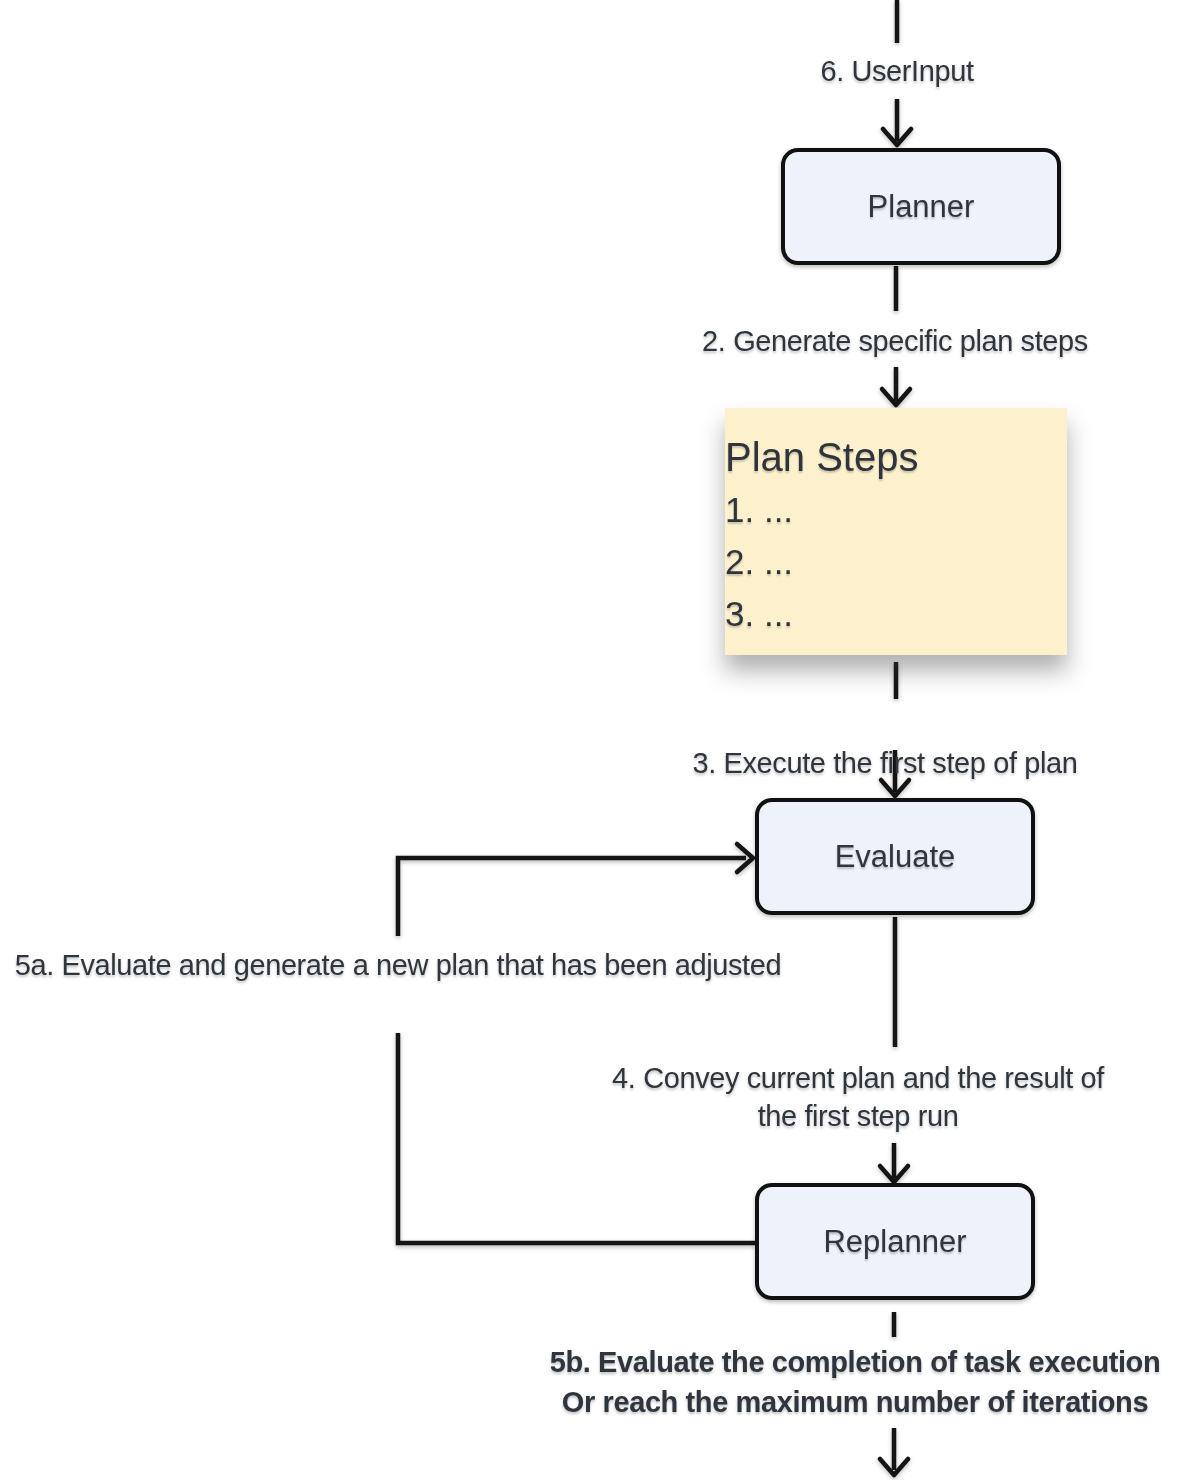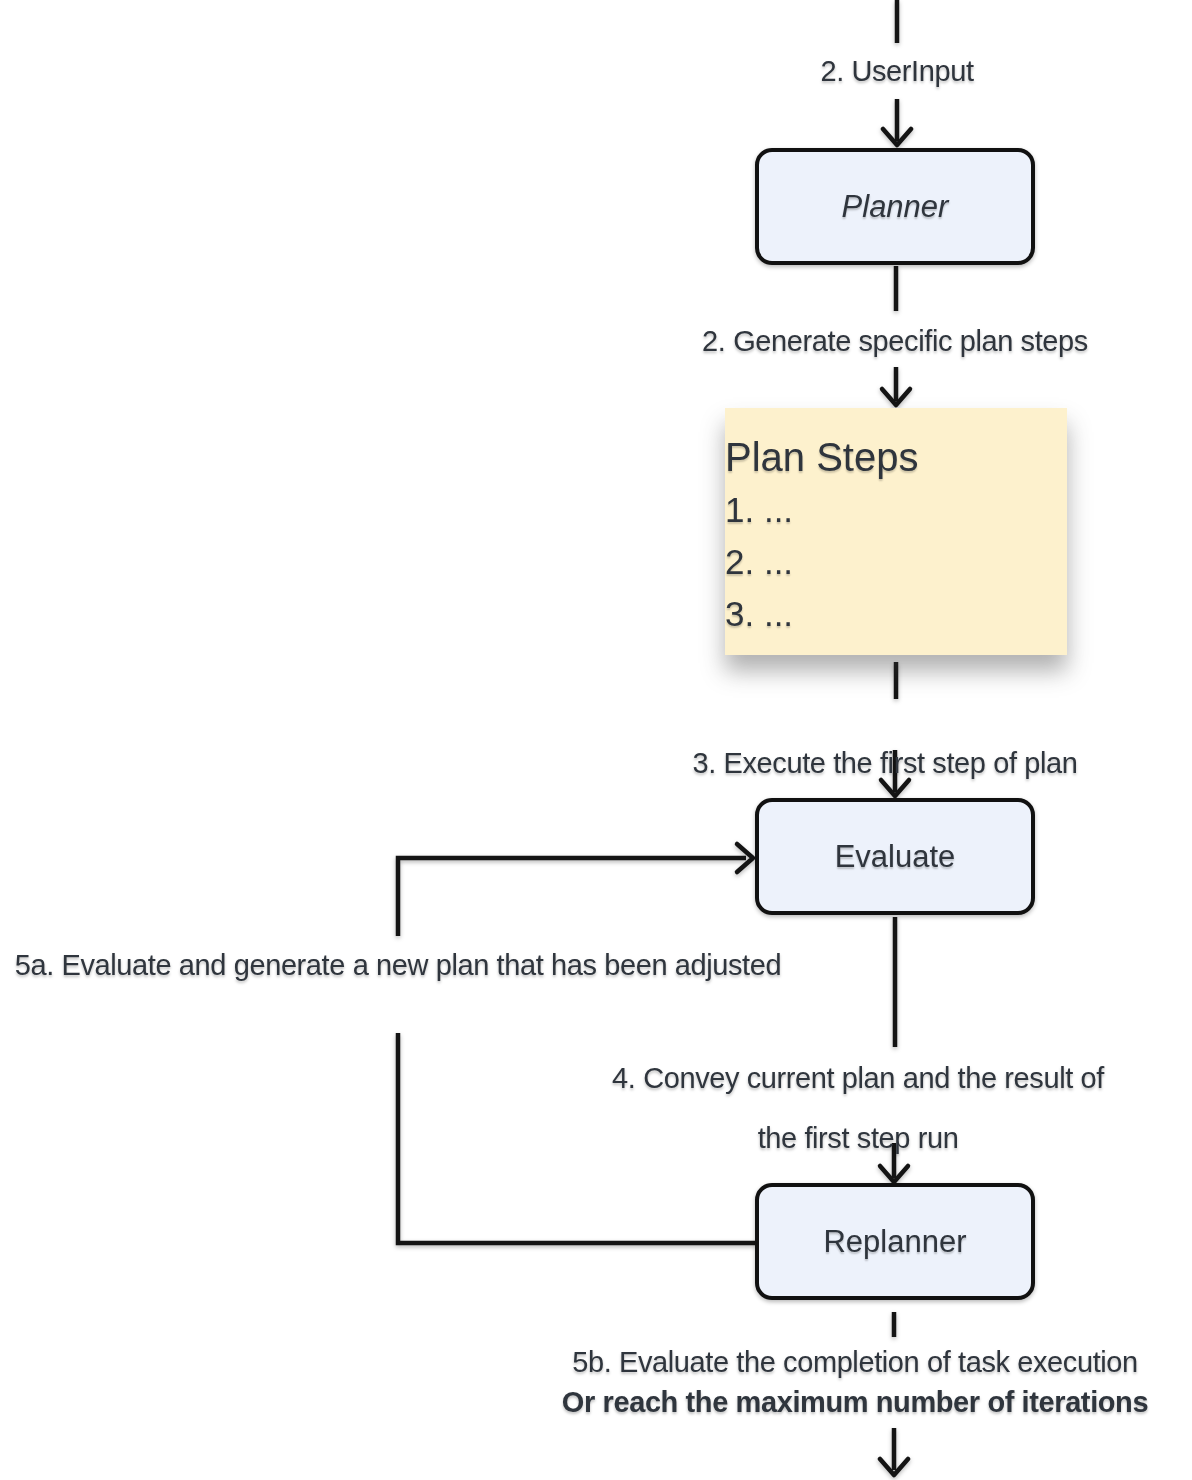--- a/index.html
+++ b/index.html
@@ -35,21 +35,21 @@
     position:absolute;
     width:280px;height:117px;
     background:var(--node-fill);
     border:4px solid var(--node-border);
     border-radius:17px;
     display:flex;align-items:center;justify-content:center;
     font-size:31px;
     box-shadow:0 2px 4px rgba(0,0,0,0.28);
     text-shadow:0 2px 2px rgba(0,0,0,0.22);
   }
-  .node-planner{left:755px;top:148px;font-style:italic;}
+  .node-planner{left:781px;top:148px;}
   .node-executor{left:755px;top:798px;}
   .node-replanner{left:755px;top:1183px;}
   .plan-box{
     position:absolute;left:725px;top:408px;
     width:342px;height:247px;
     background:var(--plan-fill);
     box-shadow:0 16px 22px rgba(60,60,60,0.40);
     display:flex;flex-direction:column;align-items:flex-start;
     text-shadow:0 2px 2px rgba(0,0,0,0.20);
   }
@@ -60,24 +60,24 @@
     transform:translateX(-50%);
     white-space:nowrap;
     font-size:29px;line-height:36px;
     letter-spacing:-0.4px;
     text-shadow:0 2px 3px rgba(0,0,0,0.26);
   }
   .lbl-step1{left:897px;top:53px;}
   .lbl-step2{left:895px;top:323px;}
   .lbl-step3{left:885px;top:705px;margin-top:40px;}
   .lbl-step4-1{left:858px;top:1060px;}
-  .lbl-step4-2{left:858px;top:1098px;margin-top:22px;}
+  .lbl-step4-2{left:858px;top:1098px;}
   .lbl-step5a-1{left:398px;top:947px;}
   .lbl-step5a-2{left:398px;top:986px;}
-  .lbl-step5b-1{left:855px;top:1344px;}
+  .lbl-step5b-1{left:855px;top:1344px;font-weight:bold;}
   .lbl-step5b-2{left:855px;top:1384px;font-weight:bold;}
 </style>
 </head>
 <body>
 
 <div class="canvas">
 
   <svg class="connectors" width="1192" height="1480" viewBox="0 0 1192 1480">
     <g>
       <path class="shaft" d="M897 0 L897 43"></path>
@@ -123,21 +123,21 @@
   </div>
 
   <div class="node node-executor">
     <span>Evaluate</span>
   </div>
 
   <div class="node node-replanner">
     <span>Replanner</span>
   </div>
 
-  <div class="label lbl-step1">2. UserInput</div>
+  <div class="label lbl-step1">6. UserInput</div>
   <div class="label lbl-step2">2. Generate specific plan steps</div>
   <div class="label lbl-step3">3. Execute the first step of plan</div>
   <div class="label lbl-step4-1">4. Convey current plan and the result of</div>
   <div class="label lbl-step4-2">the first step run</div>
   <div class="label lbl-step5a-1">5a. Evaluate and generate a new plan that has been adjusted</div>
   <div class="label lbl-step5b-1">5b. Evaluate the completion of task execution</div>
   <div class="label lbl-step5b-2">Or reach the maximum number of iterations</div>
 
 </div>
 

